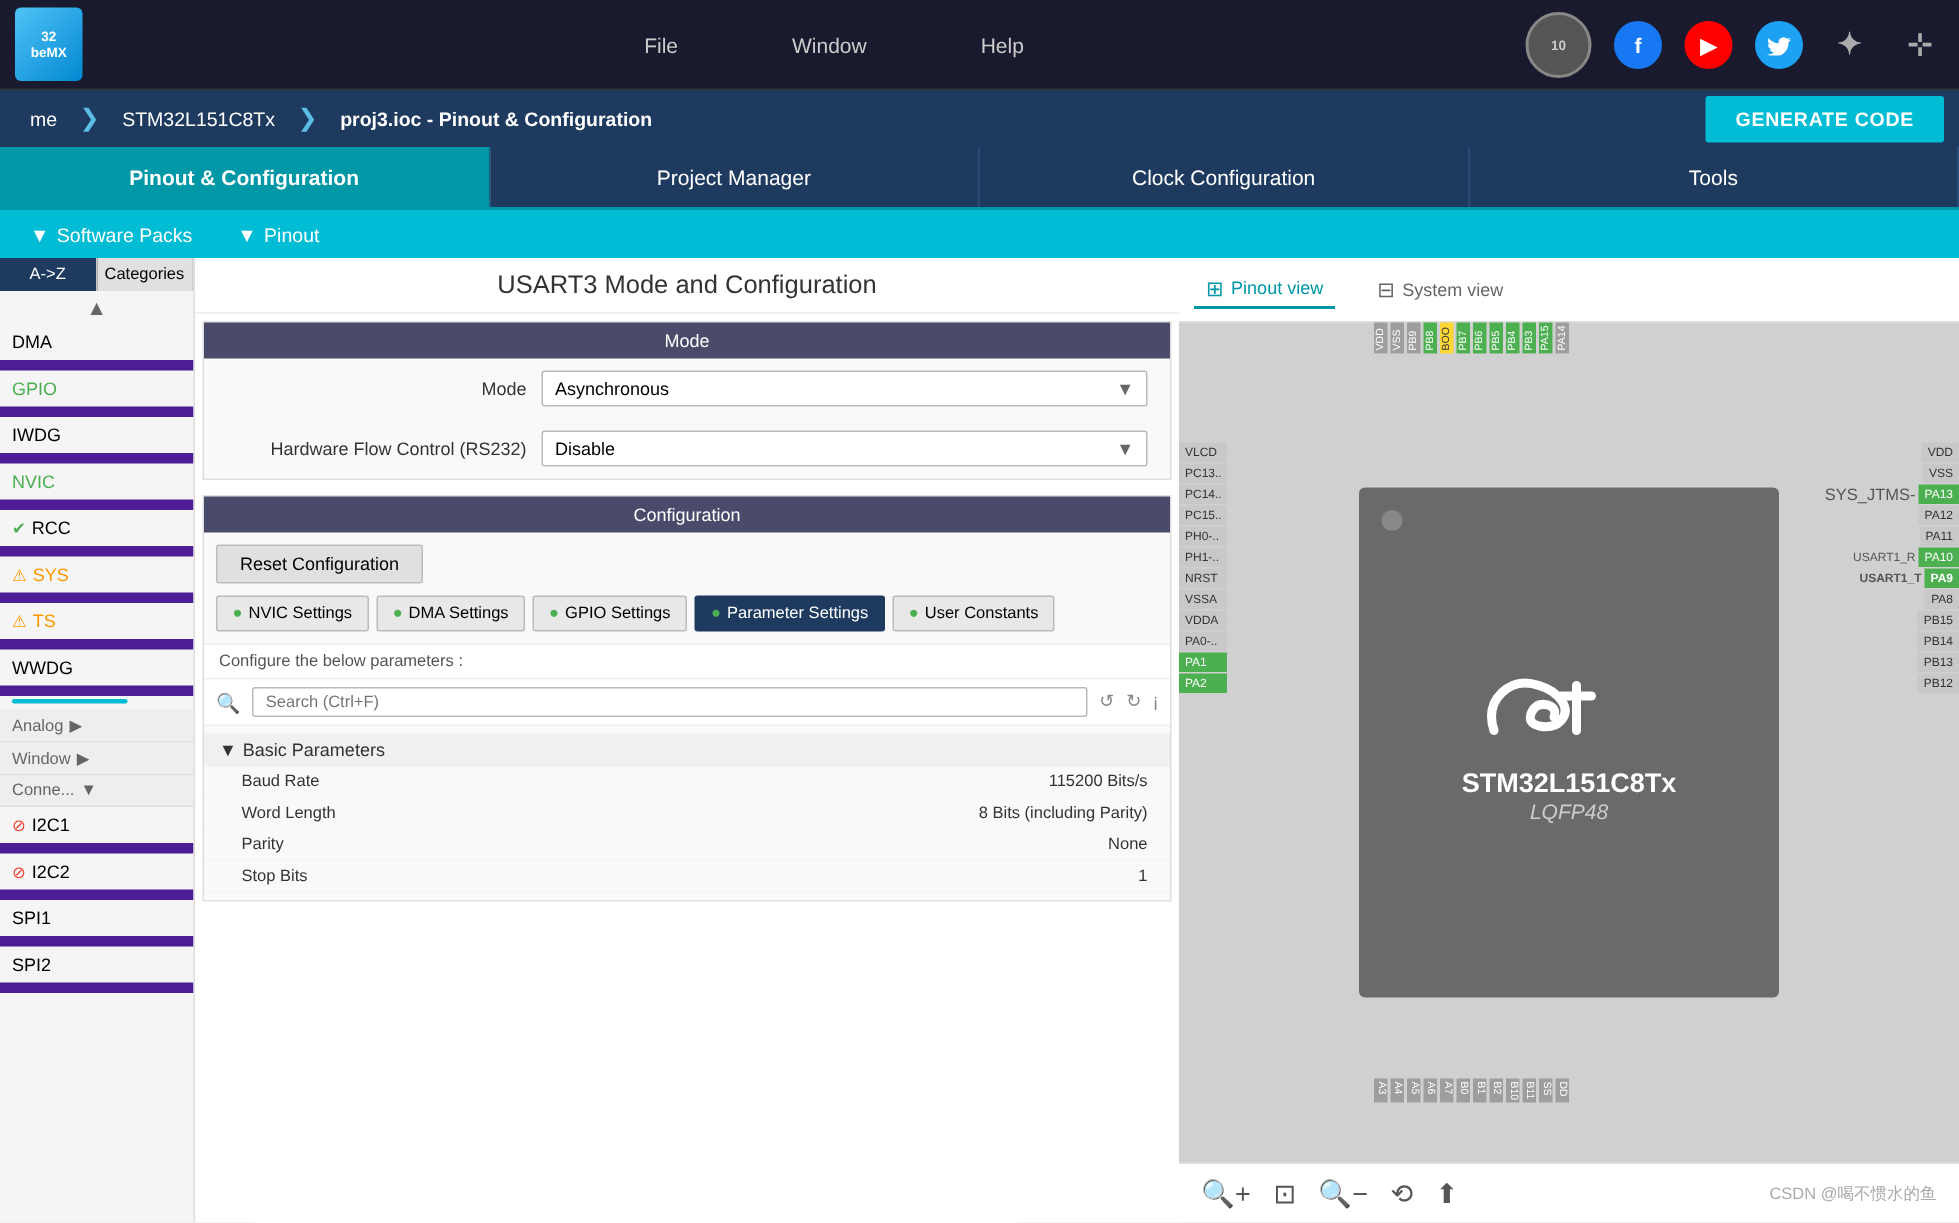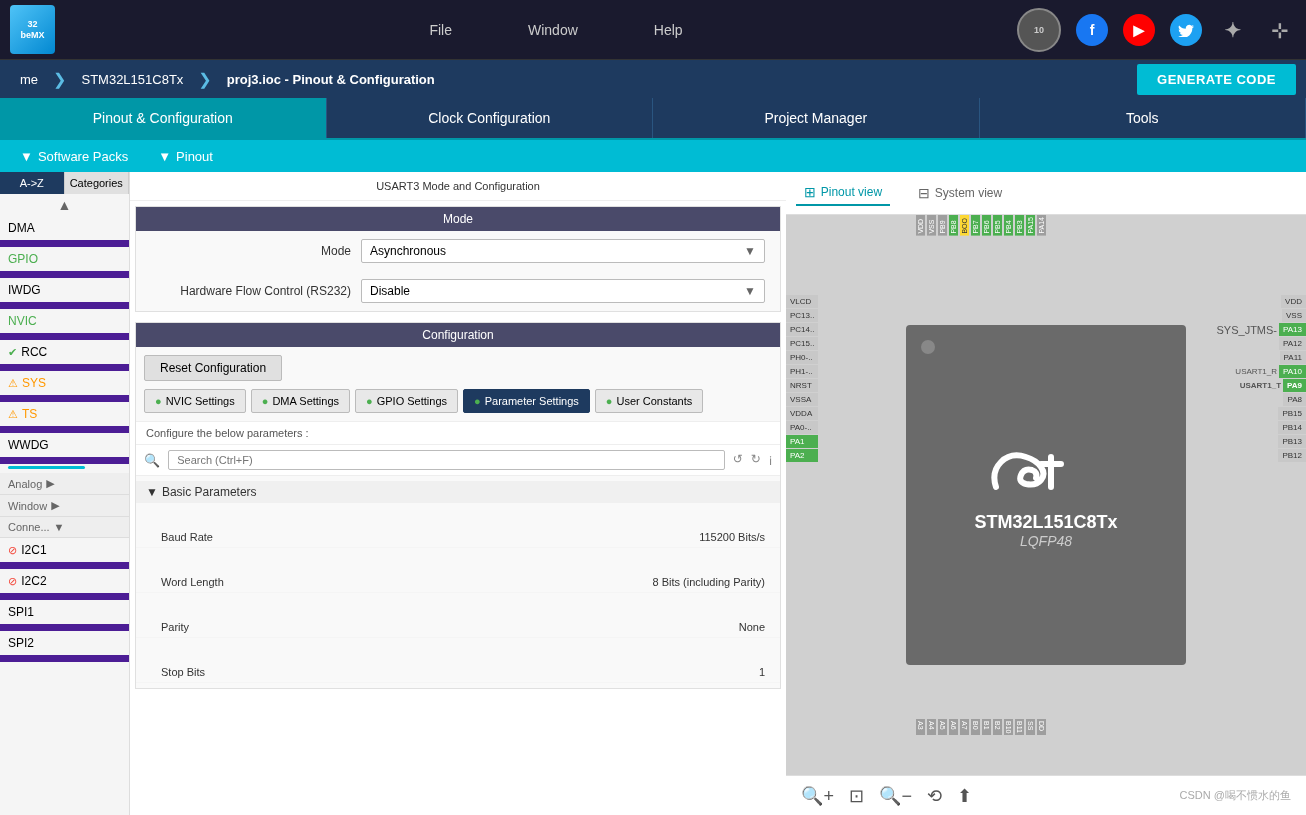--- a/index.html
+++ b/index.html
@@ -37,21 +37,21 @@
     
     .main-tabs {
       display: flex; background: #1e3a5f; height: 42px;
       border-bottom: 2px solid #0097a7;
     }
     .main-tab {
       flex: 1; display: flex; align-items: center; justify-content: center;
       color: white; font-size: 14px; cursor: pointer; border-right: 1px solid #2a5580;
       padding: 0 20px;
     }
-    .main-tab.active { background: #0097a7; font-weight: normal; }
+    .main-tab.active { background: #0097a7; font-weight: bold; }
 
     
     .sub-tabs {
       display: flex; background: #00bcd4; height: 32px; align-items: center; padding: 0 20px; gap: 30px;
     }
     .sub-tab { color: white; font-size: 13px; cursor: pointer; display: flex; align-items: center; gap: 5px; }
 
     
     .content-area { display: flex; height: calc(815px - 60px - 38px - 42px - 32px); }
 
@@ -71,21 +71,21 @@
     .sidebar-item .check { color: #4caf50; font-size: 11px; }
     .sidebar-item .warn { color: #ff9800; font-size: 11px; }
     .sidebar-item .cross { color: #f44336; font-size: 11px; }
     .sidebar-item.green { color: #4caf50; }
     .sidebar-item.orange { color: #ff9800; }
     .sidebar-section { padding: 4px 8px; font-size: 11px; color: #666; background: #eeeeee; border-bottom: 1px solid #ddd; cursor: pointer; display: flex; align-items: center; gap: 4px; }
     .sidebar-progress { height: 3px; background: #00bcd4; margin: 2px 8px 4px; border-radius: 2px; }
 
     
     .main-panel { flex: 1; display: flex; flex-direction: column; overflow: hidden; background: white; }
-    .panel-title { background: white; padding: 8px 15px; font-size: 11px; color: #333; text-align: center; border-bottom: 1px solid #eee; }
+    .panel-title { background: white; padding: 8px 15px; font-size: 17px; color: #333; text-align: center; border-bottom: 1px solid #eee; }
 
     
     .section-header { background: #4a4a6a; color: white; padding: 5px 10px; font-size: 12px; text-align: center; }
     .form-row { display: flex; align-items: center; padding: 8px 15px; gap: 10px; }
     .form-label { width: 200px; font-size: 12px; color: #333; text-align: right; }
     .form-select { flex: 1; border: 1px solid #bbb; padding: 4px 8px; font-size: 12px; border-radius: 2px; background: white; cursor: pointer; display: flex; align-items: center; justify-content: space-between; }
     .form-select-arrow { color: #666; }
     .mode-area { background: #f9f9f9; border: 1px solid #e0e0e0; margin: 5px; }
     .config-area { background: #f9f9f9; border: 1px solid #e0e0e0; margin: 5px; }
 
@@ -103,21 +103,21 @@
     .tab-btn.active .check { color: #4caf50; }
 
     
     .param-header { background: white; padding: 5px 10px; font-size: 11px; color: #555; border-top: 1px solid #eee; border-bottom: 1px solid #eee; }
     .search-bar { display: flex; align-items: center; padding: 5px 8px; gap: 8px; background: white; border-bottom: 1px solid #eee; }
     .search-input { flex: 1; border: 1px solid #bbb; padding: 3px 8px; font-size: 11px; border-radius: 2px; color: #999; }
     .search-icon { color: #aaa; font-size: 13px; }
     .search-actions { display: flex; gap: 8px; color: #888; cursor: pointer; }
     .param-group { padding: 5px 0; overflow-y: auto; flex: 1; }
     .param-group-header { display: flex; align-items: center; padding: 4px 10px; background: #f0f0f0; cursor: pointer; font-size: 12px; color: #333; gap: 4px; }
-    .param-row { display: flex; padding: 4px 15px 4px 25px; border-bottom: 1px solid #f5f5f5; font-size: 11px; margin-top: 24px; }
+    .param-row { display: flex; padding: 4px 15px 4px 25px; border-bottom: 1px solid #f5f5f5; font-size: 11px; }
     .param-name { flex: 1; color: #333; }
     .param-value { color: #333; text-align: right; }
 
     
     .right-panel { width: 520px; background: #e8e8e8; position: relative; display: flex; flex-direction: column; }
     .view-tabs { display: flex; align-items: center; padding: 8px 10px; background: white; border-bottom: 1px solid #ddd; gap: 20px; }
     .view-tab { display: flex; align-items: center; gap: 5px; font-size: 12px; cursor: pointer; color: #666; padding: 4px 8px; }
     .view-tab.active { color: #0097a7; border-bottom: 2px solid #0097a7; }
     .view-tab-icon { font-size: 14px; }
 
@@ -181,22 +181,22 @@
   <span class="breadcrumb-item">me</span>
   <span class="breadcrumb-arrow">❯</span>
   <span class="breadcrumb-item">STM32L151C8Tx</span>
   <span class="breadcrumb-arrow">❯</span>
   <span class="breadcrumb-item active">proj3.ioc - Pinout &amp; Configuration</span>
   <button class="generate-btn">GENERATE CODE</button>
 </div>
 
 <div class="main-tabs">
   <div class="main-tab active">Pinout &amp; Configuration</div>
+  <div class="main-tab">Project Manager</div>
   <div class="main-tab">Clock Configuration</div>
-  <div class="main-tab">Project Manager</div>
   <div class="main-tab">Tools</div>
 </div>
 
 <div class="sub-tabs">
   <div class="sub-tab">
     <span>▼</span>
     <span>Software Packs</span>
   </div>
   <div class="sub-tab">
     <span>▼</span>

